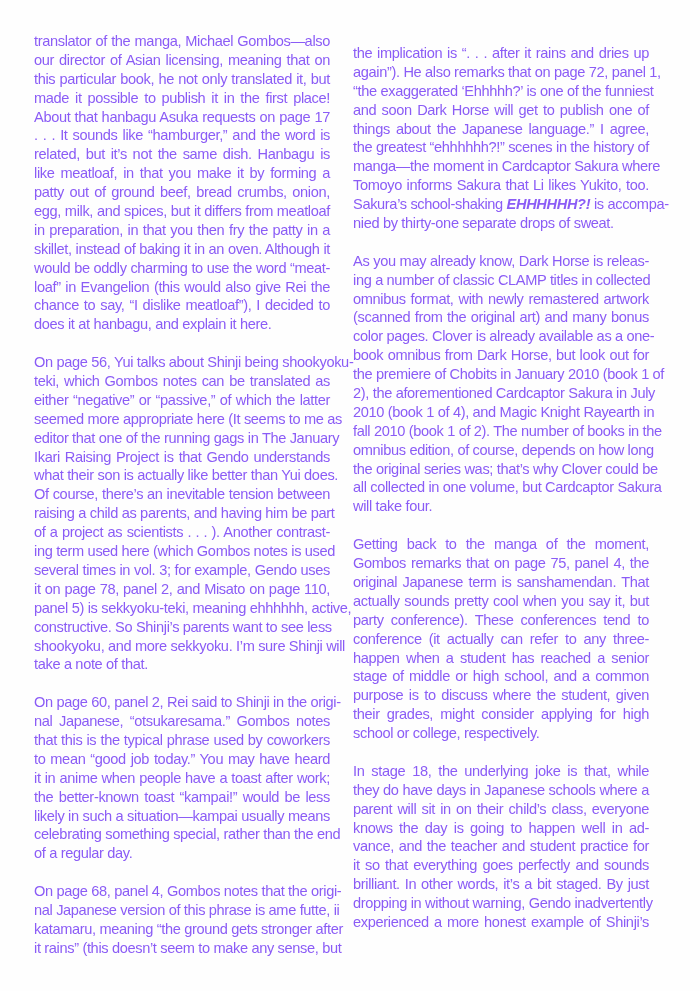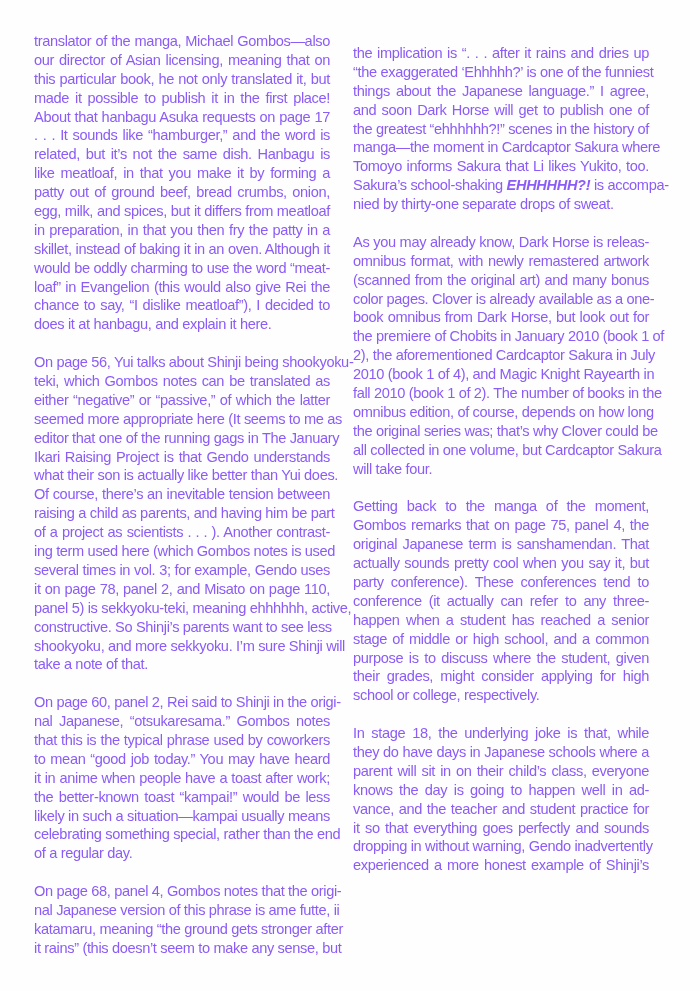--- a/index.html
+++ b/index.html
@@ -80,31 +80,33 @@
       <div class="para">
         <span class="line"><span>On page 68, panel 4, Gombos notes that the origi-</span></span>
         <span class="line"><span>nal Japanese version of this phrase is </span><span class="i">ame futte, ii</span></span>
         <span class="line"><span class="i">katamaru</span><span>, meaning “the ground gets stronger after</span></span>
         <span class="line"><span>it rains” (this doesn’t seem to make any sense, but</span></span>
       </div>
     </div>
   <div class="col right">
       <div class="para">
         <span class="line"><span>the implication is “. . . after it rains and dries up</span></span>
+        <span class="line"><span>again”). He also remarks that on page 72, panel 1,</span></span>
         <span class="line"><span>“the exaggerated ‘</span><span class="i">Ehhhhh?’</span><span> is one of the funniest</span></span>
+        <span class="line"><span>and soon Dark Horse will get to publish one of</span></span>
         <span class="line"><span>things about the Japanese language.” I agree,</span></span>
-        <span class="line"><span>and soon Dark Horse will get to publish one of</span></span>
         <span class="line"><span>the greatest </span><span class="i">“ehhhhhh?!”</span><span> scenes in the history of</span></span>
         <span class="line"><span>manga—the moment in </span><span class="i">Cardcaptor Sakura</span><span> where</span></span>
         <span class="line"><span>Tomoyo informs Sakura that Li likes Yukito, too.</span></span>
         <span class="line"><span>Sakura’s school-shaking </span><span class="b">EHHHHHH?!</span><span> is accompa-</span></span>
         <span class="line last"><span>nied by thirty-one separate drops of sweat.</span></span>
       </div>
       <div class="para">
         <span class="line"><span>As you may already know, Dark Horse is releas-</span></span>
+        <span class="line"><span>ing a number of classic CLAMP titles in collected</span></span>
         <span class="line"><span>omnibus format, with newly remastered artwork</span></span>
         <span class="line"><span>(scanned from the original art) and many bonus</span></span>
         <span class="line"><span>color pages. </span><span class="i">Clover</span><span> is already available as a one-</span></span>
         <span class="line"><span>book omnibus from Dark Horse, but look out for</span></span>
         <span class="line"><span>the premiere of </span><span class="i">Chobits</span><span> in January 2010 (book 1 of</span></span>
         <span class="line"><span>2), the aforementioned </span><span class="i">Cardcaptor Sakura</span><span> in July</span></span>
         <span class="line"><span>2010 (book 1 of 4), and </span><span class="i">Magic Knight Rayearth</span><span> in</span></span>
         <span class="line"><span>fall 2010 (book 1 of 2). The number of books in the</span></span>
         <span class="line"><span>omnibus edition, of course, depends on how long</span></span>
         <span class="line"><span>the original series was; that’s why </span><span class="i">Clover</span><span> could be</span></span>
@@ -124,17 +126,18 @@
         <span class="line"><span>their grades, might consider applying for high</span></span>
         <span class="line last"><span>school or college, respectively.</span></span>
       </div>
       <div class="para">
         <span class="line"><span>In stage 18, the underlying joke is that, while</span></span>
         <span class="line"><span>they do have days in Japanese schools where a</span></span>
         <span class="line"><span>parent will sit in on their child’s class, everyone</span></span>
         <span class="line"><span>knows the day is going to happen well in ad-</span></span>
         <span class="line"><span>vance, and the teacher and student practice for</span></span>
         <span class="line"><span>it so that everything goes perfectly and sounds</span></span>
+        <span class="line"><span>brilliant. In other words, it’s a bit staged. By just</span></span>
         <span class="line"><span>dropping in without warning, Gendo inadvertently</span></span>
         <span class="line"><span>experienced a more honest example of Shinji’s</span></span>
       </div>
     </div>
 </div>
 
 </body></html>

